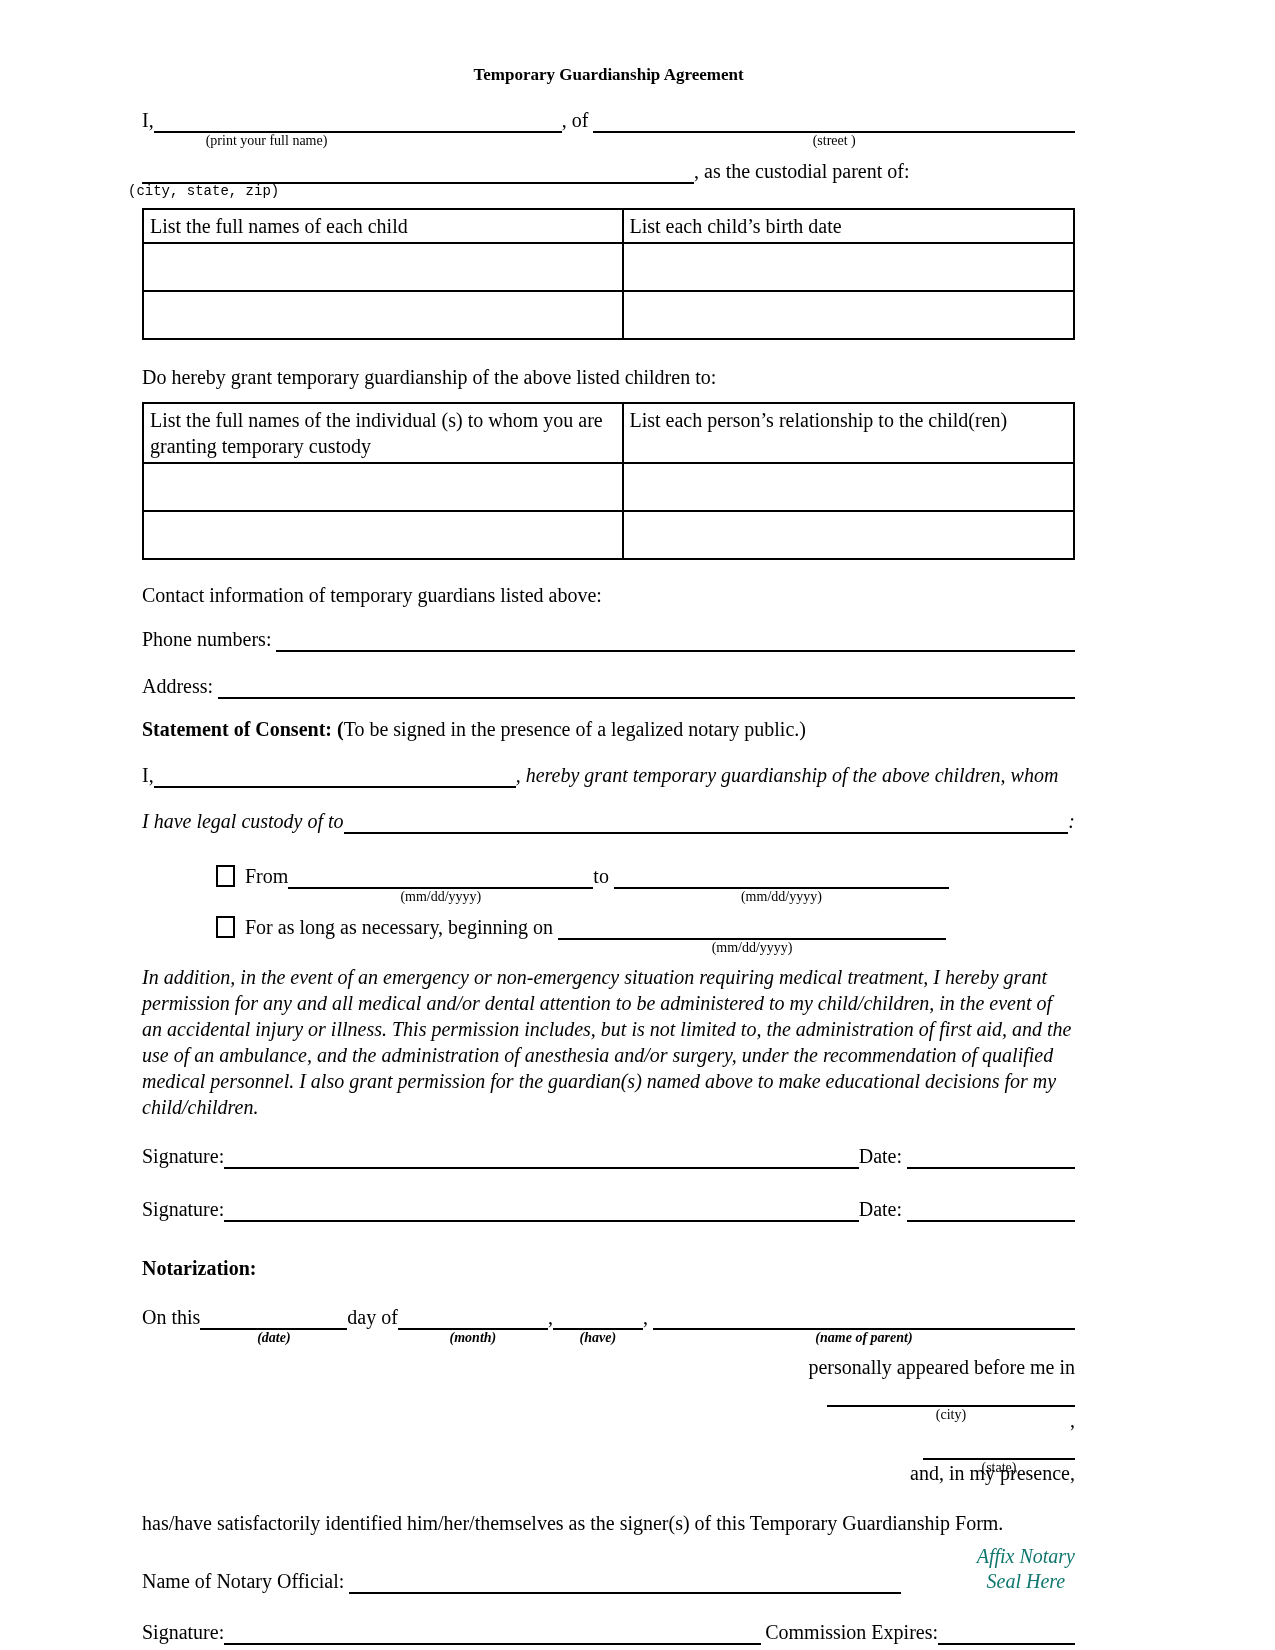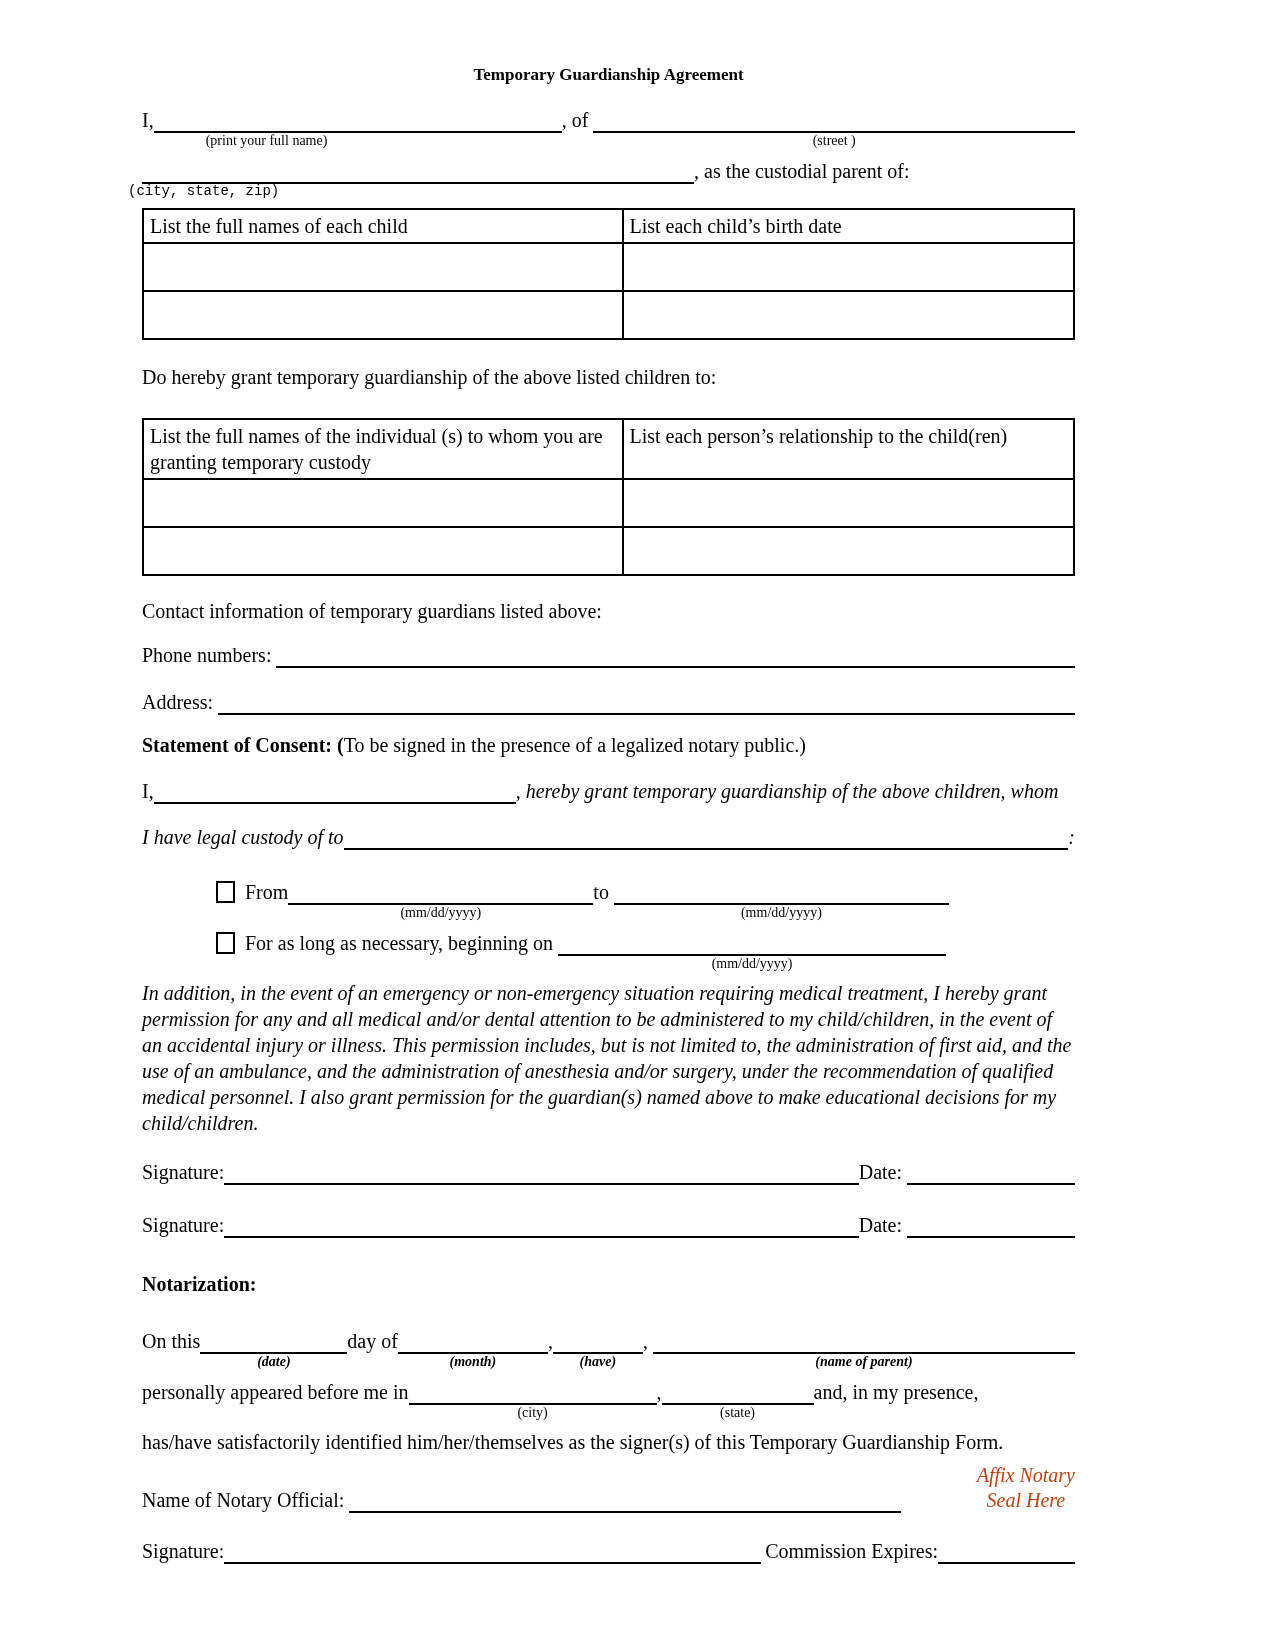--- a/index.html
+++ b/index.html
@@ -80,21 +80,21 @@
     </tr>
     <tr>
       <td></td>
       <td></td>
     </tr>
   </tbody>
     </table>
 
   <div style="margin-top:24px;">Do hereby grant temporary guardianship of the above listed children to:</div>
 
-  <table style="margin-top:28px;border-radius:21px;">
+  <table style="margin-top:12px;border-radius:21px;">
     <tbody>
         <tr>
       <th style="width:50%;">List the full names of the individual (s) to whom you are granting temporary custody</th>
       <th>List each person’s relationship to the child(ren)</th>
     </tr>
     <tr>
       <td></td>
       <td></td>
     </tr>
     <tr>
@@ -163,57 +163,57 @@
 
   <div class="row" style="margin-top:26px;">
     <span class="lbl">Signature:</span>
     <span class="blank grow"></span>
     <span class="lbl">Date: </span>
     <span class="blank" style="width:168px;"></span>
   </div>
 
   <div class="bold" style="margin-top:33px;">Notarization:</div>
 
-  <div class="row with-hints" style="margin-top:30px;">
+  <div class="row with-hints" style="margin-top:22px;">
     <span class="lbl">On this</span>
     <span class="blank" style="width:147px;">
       <span class="hint hint-bi">(date)</span>
     </span>
     <span class="lbl">day of</span>
     <span class="blank" style="width:150px;">
       <span class="hint hint-bi">(month)</span>
     </span>
     <span class="lbl">,</span>
     <span class="blank" style="width:90px;">
       <span class="hint hint-bi">(have)</span>
     </span>
     <span class="lbl">, </span>
     <span class="blank grow">
       <span class="hint hint-bi">(name of parent)</span>
     </span>
   </div>
 
-  <div class="row with-hints" style="margin-top:0;">
+  <div class="row with-hints" style="margin-top:0;flex-direction:column;">
     <span class="lbl">personally appeared before me in</span>
     <span class="blank" style="width:248px;">
       <span class="hint">(city)</span>
     </span>
     <span class="lbl">,</span>
     <span class="blank" style="width:152px;">
       <span class="hint">(state)</span>
     </span>
     <span class="lbl">and, in my presence,</span>
   </div>
 
   <div style="margin-top:2px;">has/have satisfactorily identified him/her/themselves as the signer(s) of this Temporary Guardianship Form.</div>
 
   <div class="notary-row" style="margin-top:8px;">
     <span class="lbl">Name of Notary Official: </span>
     <span class="blank" style="width:552px;"></span>
-    <span class="seal" style="color: #c2410c;">
+    <span class="seal" style="color: #0f766e;">
       <span style="display:block;">Affix Notary</span>
       <span style="display:block;">Seal Here</span>
     </span>
   </div>
 
   <div class="row" style="margin-top:24px;">
     <span class="lbl">Signature:</span>
     <span class="blank" style="width:537px;"></span>
     <span class="lbl nowrap" style="padding-left:4px;">Commission Expires: </span>
     <span class="blank grow"></span>

